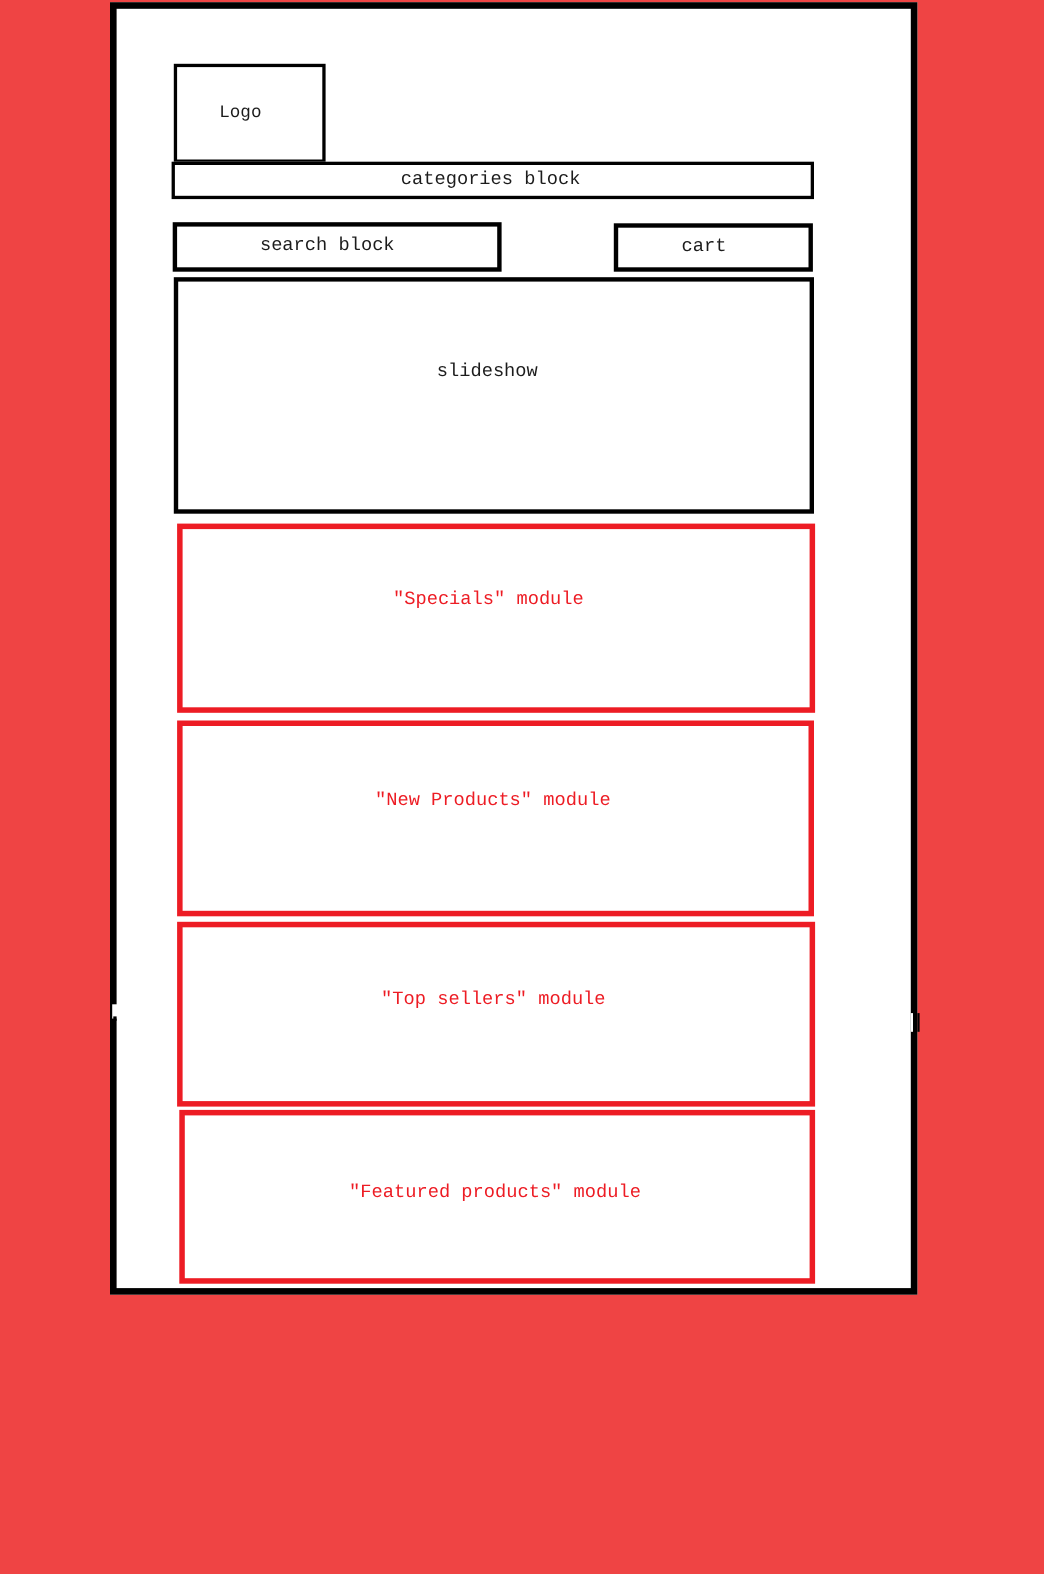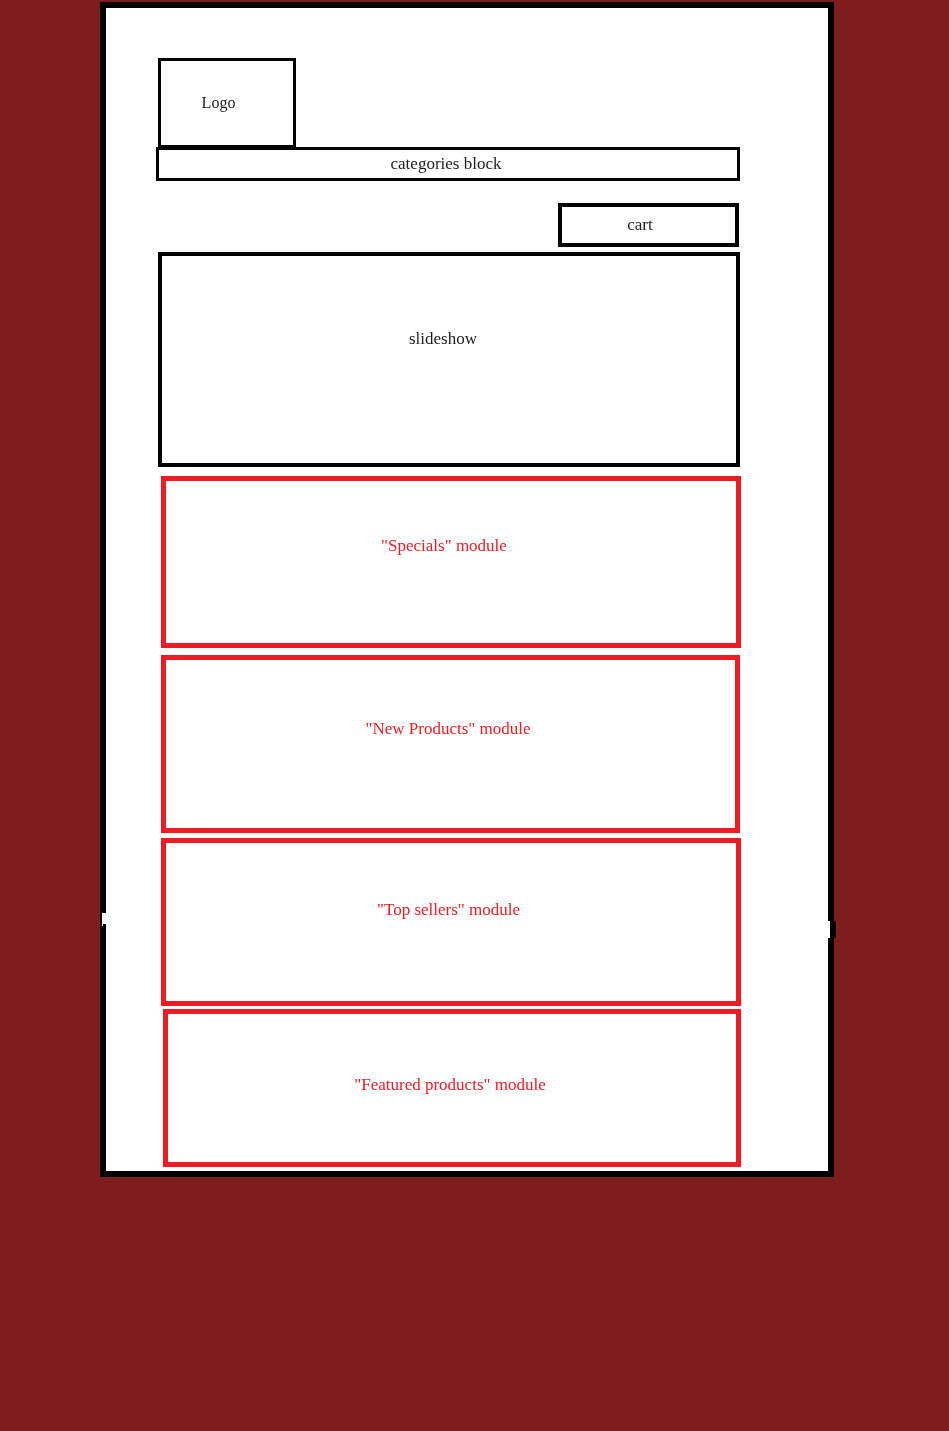--- a/index.html
+++ b/index.html
@@ -4,23 +4,23 @@
 <style>
   html, body {
     margin: 0;
     padding: 0;
     background: #ffffff;
   }
   .page {
     position: relative;
     width: 949px;
     height: 1431px;
-    background: #7f1d1d;
+    background: #ef4444;
     overflow: hidden;
-    font-family: Liberation Serif, serif;
+    font-family: Liberation Mono, monospace;
   }
   
   .frame {
     position: absolute;
     left: 100px;
     top: 2px;
     width: 734px;
     height: 1175px;
     border: 6px solid #000000;
     box-sizing: border-box;
@@ -68,20 +68,23 @@
   <div class="frame"></div>
 
   <div class="box" id="logo">
     <span>Logo</span>
   </div>
 
   <div class="box" id="categories">
     <span>categories block</span>
   </div>
 
+  <div class="box" id="search">
+    <span>search block</span>
+  </div>
 
   <div class="box" id="slideshow">
     <span>slideshow</span>
   </div>
 
   <div class="box" id="cart">
     <span>cart</span>
   </div>
 
   <div class="box red" id="specials">

